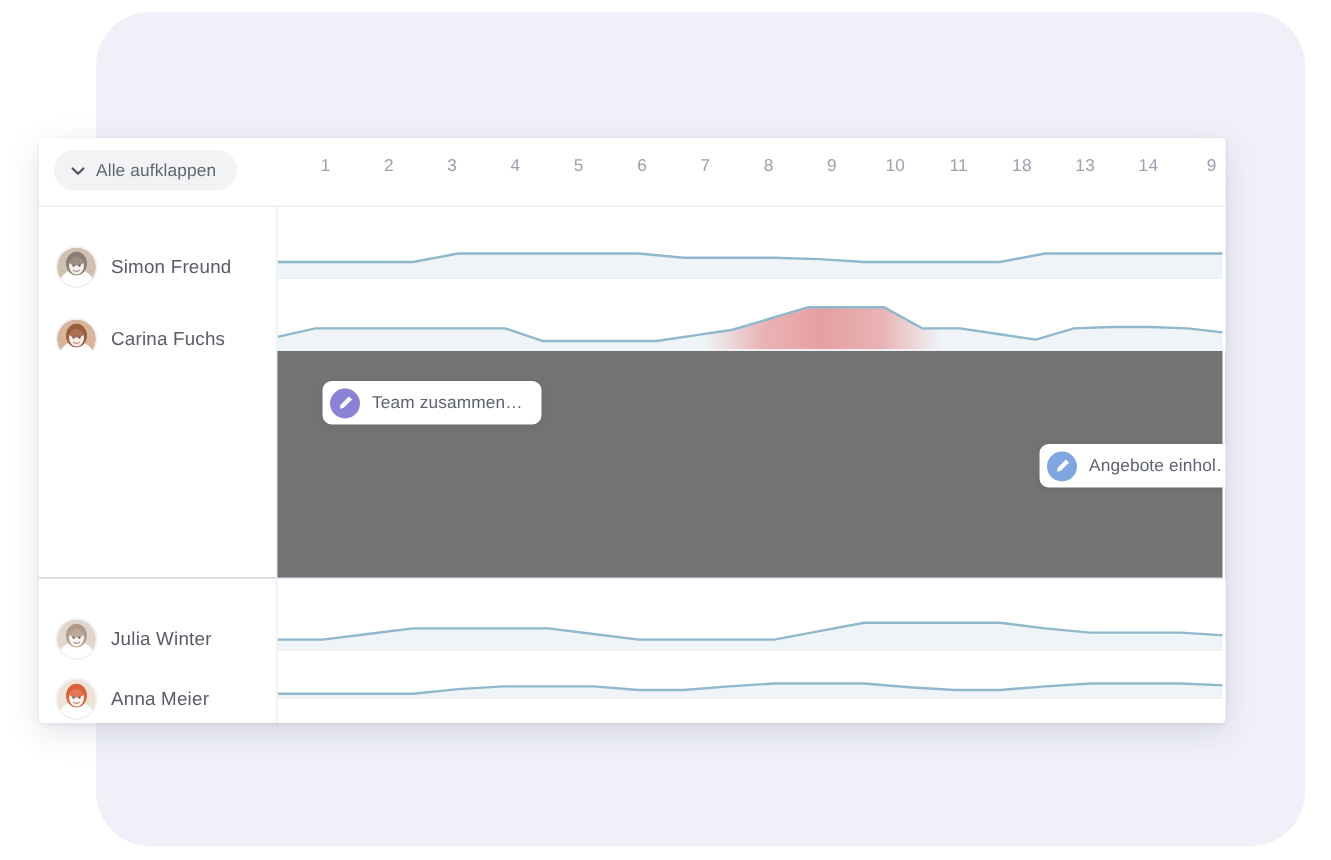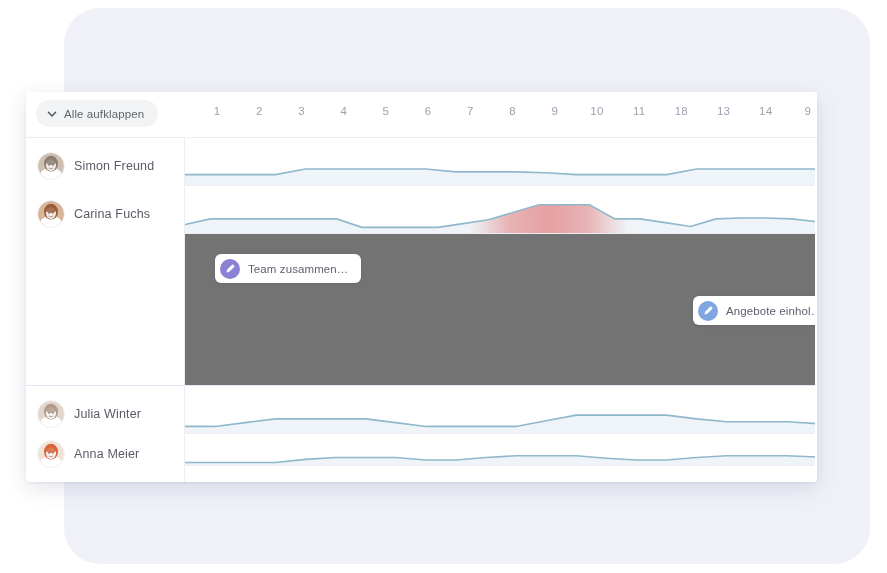--- a/index.html
+++ b/index.html
@@ -69,21 +69,21 @@
     position: absolute; left: 158px; top: 0; bottom: 0; width: 1px;
     background: #eceef3; z-index: 6;
   }
 
   .row {
     position: relative;
     border-bottom: 1px solid #eceef3;
     background: #ffffff;
   }
   .row-name {
-    position: absolute; left: 0; top: 4px; width: 158px; height: 100%;
+    position: absolute; left: 0; top: 16px; width: 158px; height: 100%;
     display: flex; align-items: center; gap: 9px;
     padding-left: 11px;
     background: #ffffff; z-index: 5;
   }
   .avatar {
     width: 28px; height: 28px; border-radius: 50%;
     flex: 0 0 28px; overflow: hidden; position: relative;
     border: 1px solid #f0f0f2;
   }
   .avatar .sk { position: absolute; inset: 0; }

